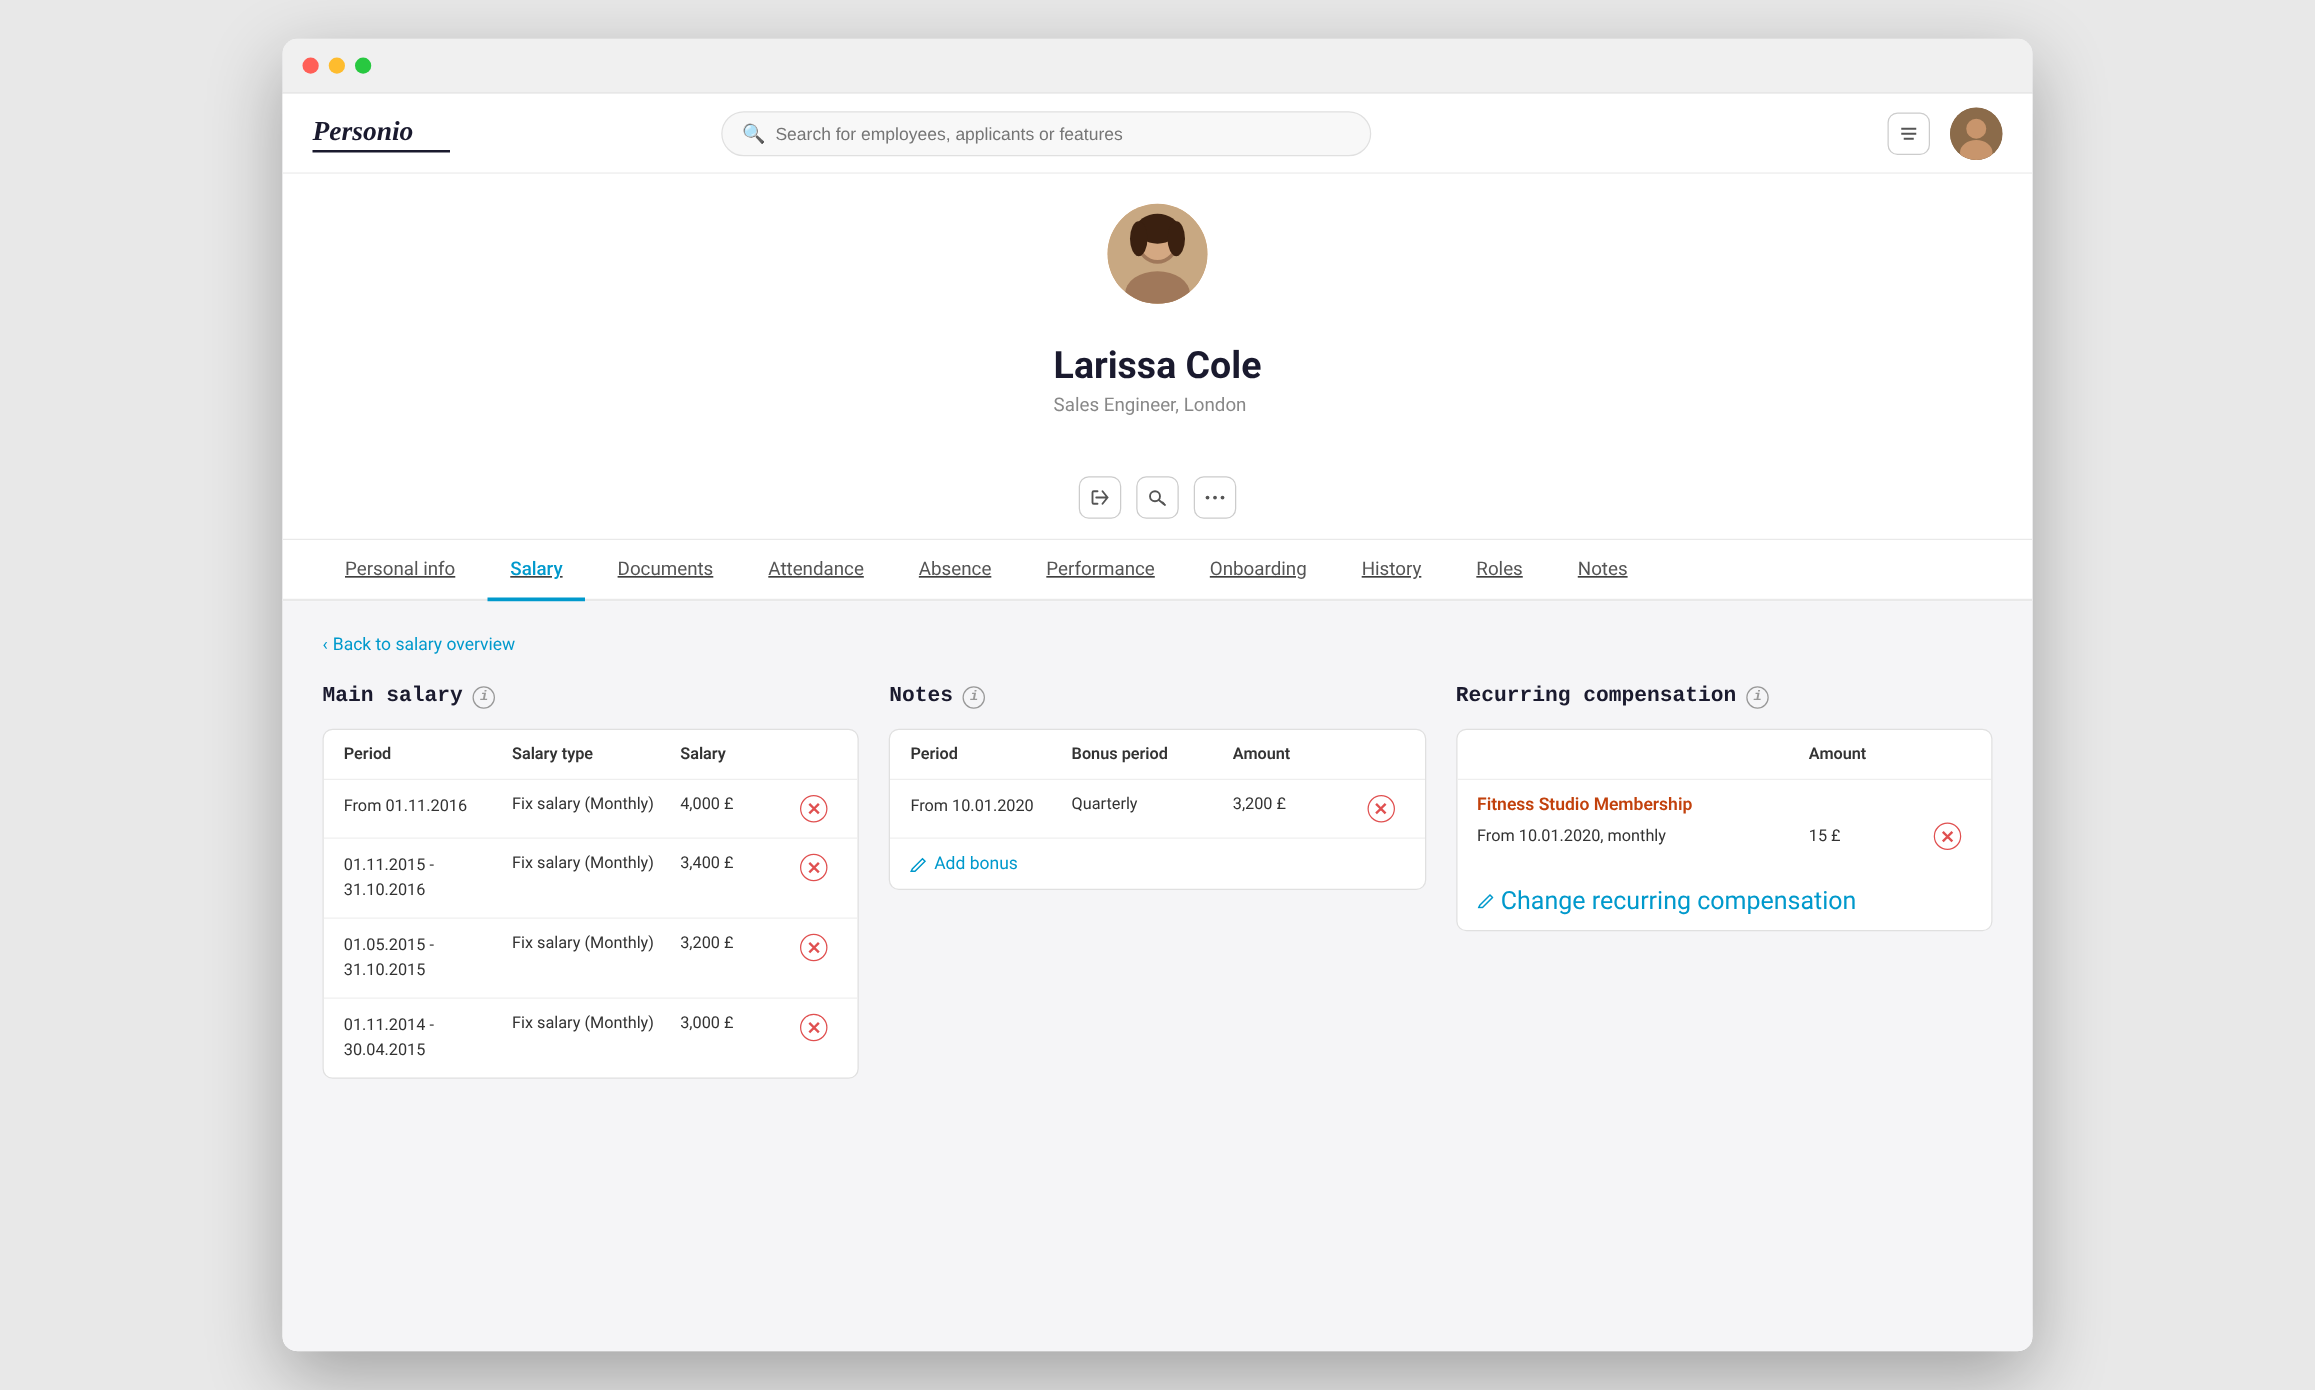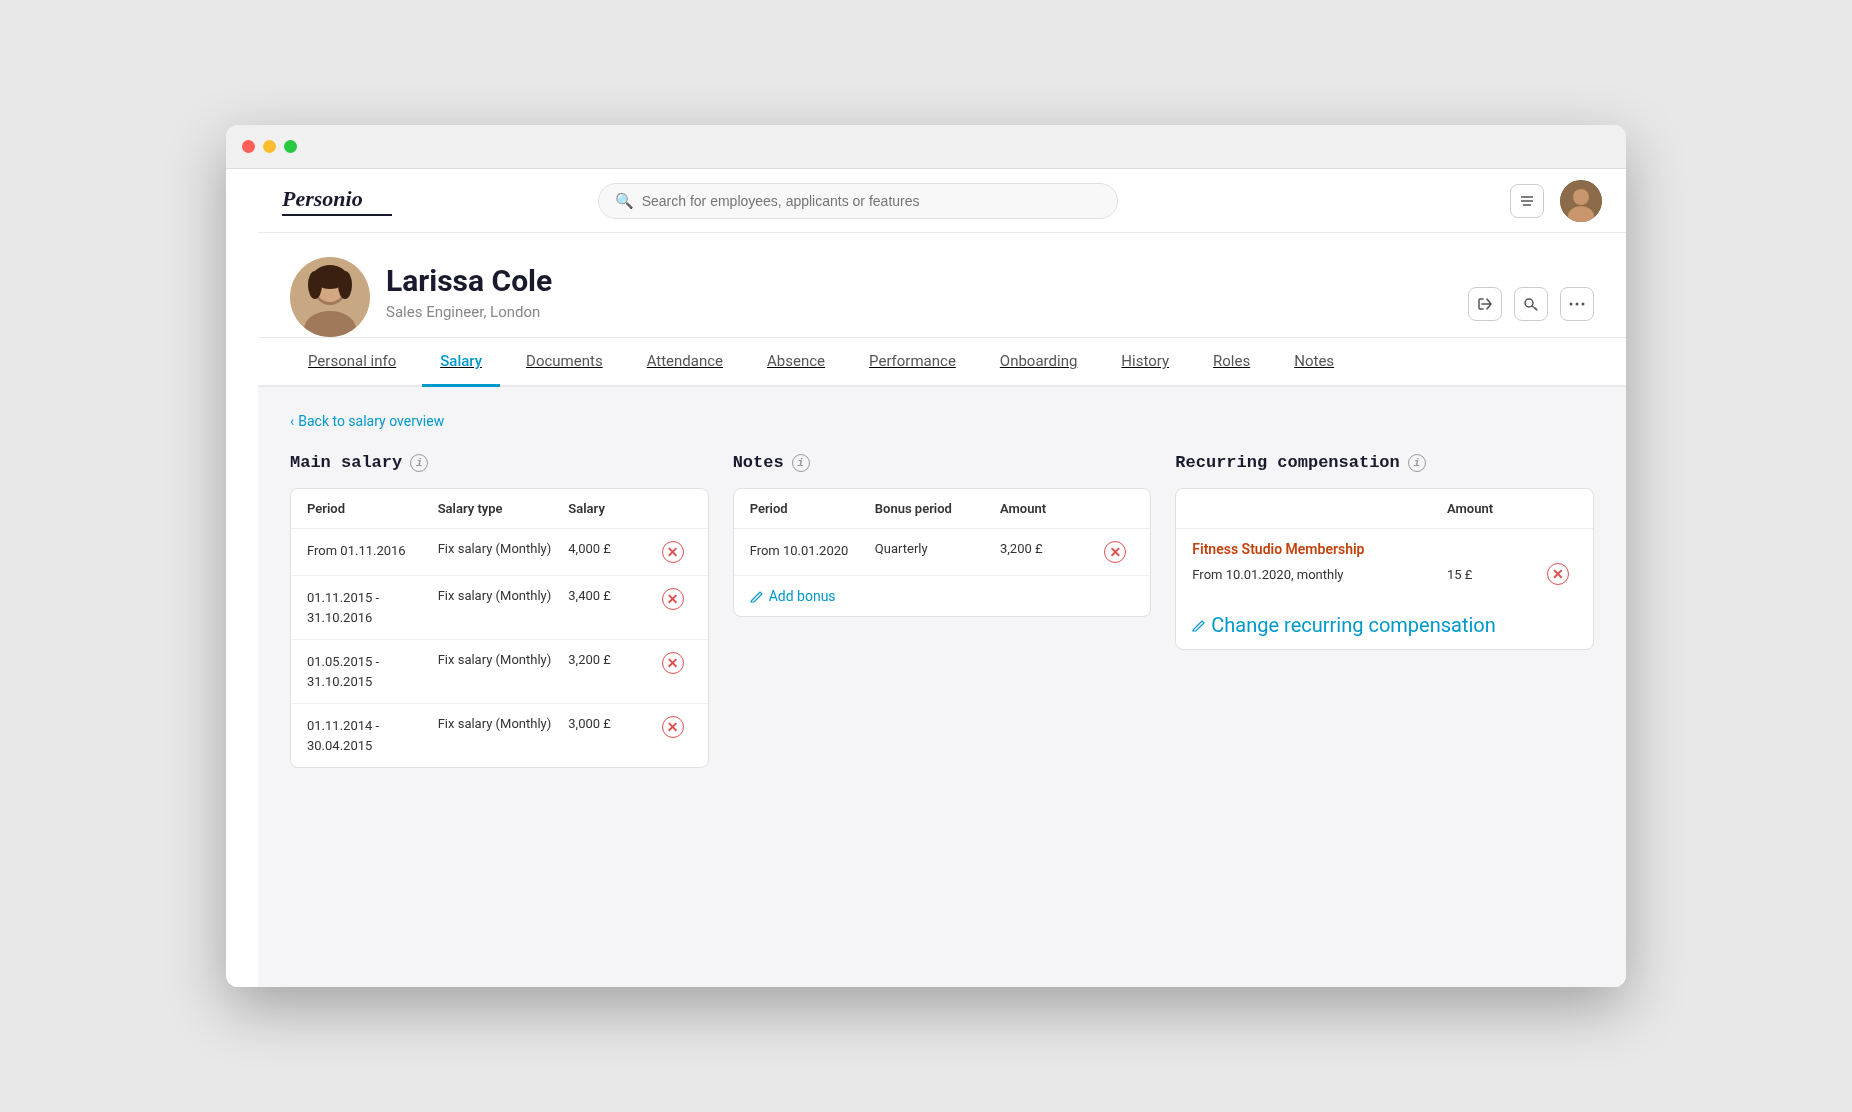--- a/index.html
+++ b/index.html
@@ -35,21 +35,20 @@
       width: 13px;
       height: 13px;
       border-radius: 50%;
     }
     .tl-red { background: #ff5f57; }
     .tl-yellow { background: #febc2e; }
     .tl-green { background: #28c840; }
 
     .app-body {
       background: #fff;
-      padding-left: 32px;
     }
 
     
     .top-nav {
       background: #fff;
       height: 64px;
       display: flex;
       align-items: center;
       padding: 0 24px;
       border-bottom: 1px solid #e9e9e9;
@@ -118,23 +117,24 @@
       align-items: center;
       justify-content: center;
     }
     .avatar-circle svg { width: 100%; height: 100%; }
 
     
     .employee-header {
       padding: 24px 32px 0 32px;
       background: #fff;
       display: flex;
-      align-items: flex-end;
-      gap: 16px;
+      align-items: center;
+      gap: 32px;
       border-bottom: 1px solid #e9e9e9;
+      flex-direction: column;
     }
     .employee-info {
       flex: 1;
       padding-bottom: 16px;
     }
     .employee-name {
       font-size: 30px;
       font-weight: 700;
       color: #1a1a2e;
       line-height: 1.2;

